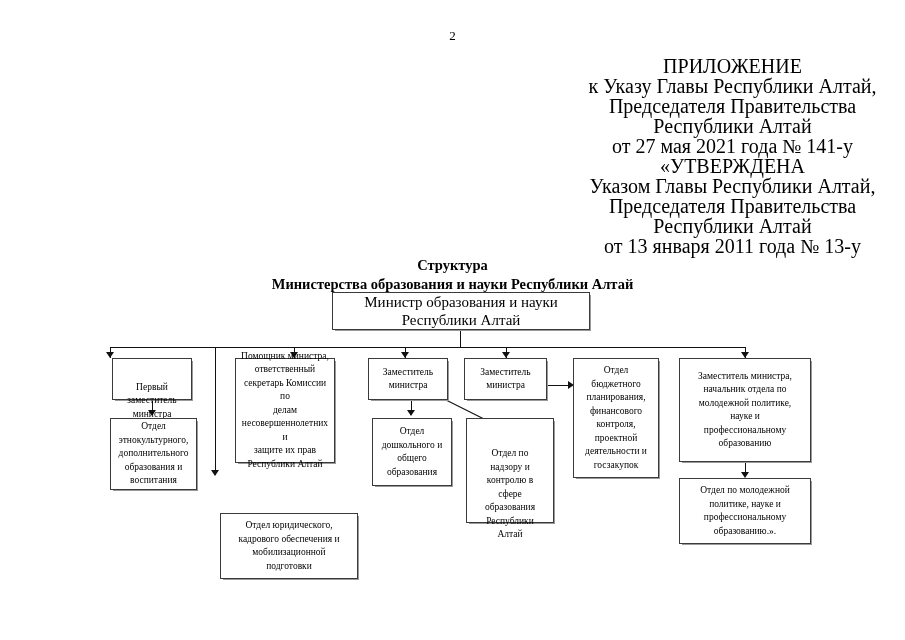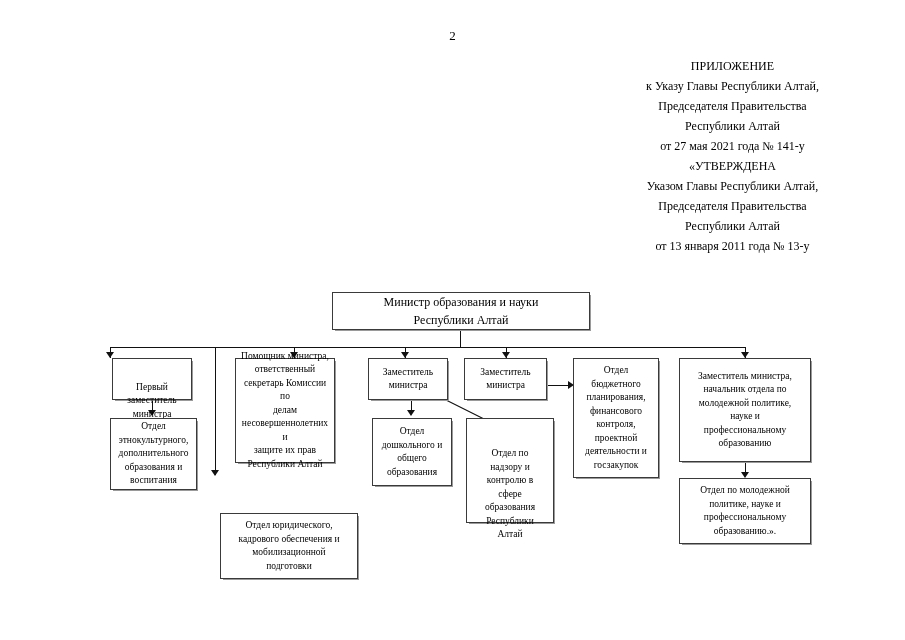--- a/index.html
+++ b/index.html
@@ -22,21 +22,21 @@
     position: absolute;
     top: 28px;
     left: 0;
     width: 905px;
     text-align: center;
     font-size: 13px;
   }
   .heading-block {
     position: absolute;
     text-align: center;
-    font-size: 12px;
+    font-size: 20px;
     line-height: 20px;
     white-space: pre-line;
   }
   #appendix-block { top: 56px; left: 565px; width: 335px; }
   #approved-block { top: 156px; left: 565px; width: 335px; }
 
   #diagram-title {
     position: absolute;
     top: 256px;
     left: 0;
@@ -60,21 +60,21 @@
     text-align: center;
     font-size: 9.5px;
     line-height: 13.5px;
     padding: 2px 3px;
     z-index: 3;
   }
   .node.shadow {
     box-shadow: 2px 2px 0 -1px #9a9a9a;
   }
   .node span { display: block; width: 100%; }
-  .node.top { font-size: 12px; line-height: 18px; }
+  .node.top { font-size: 15px; line-height: 18px; }
 
   
   .ln {
     position: absolute;
     background: #111111;
     z-index: 1;
   }
   .ln.h { height: 1px; }
   .ln.v { width: 1px; }
 
@@ -111,20 +111,22 @@
 Председателя Правительства
 Республики Алтай
 от 27 мая 2021 года № 141-у</div>
 
   <div id="approved-block" class="heading-block">«УТВЕРЖДЕНА
 Указом Главы Республики Алтай,
 Председателя Правительства
 Республики Алтай
 от 13 января 2011 года № 13-у</div>
 
+  <div id="diagram-title">Структура
+Министерства образования и науки Республики Алтай</div>
 
   <div class="ln v" style="left:460px; top:330px; height:17px;"></div>
 
   <div class="ln h" style="left:110px; top:347px; width:636px;"></div>
 
   <div class="ln v" style="left:110px; top:347px; height:11px;"></div>
   <div class="arrow-down" style="left:106px; top:352px;"></div>
 
   <div class="ln v" style="left:215px; top:347px; height:128px;"></div>
   <div class="arrow-down" style="left:211px; top:470px;"></div>

